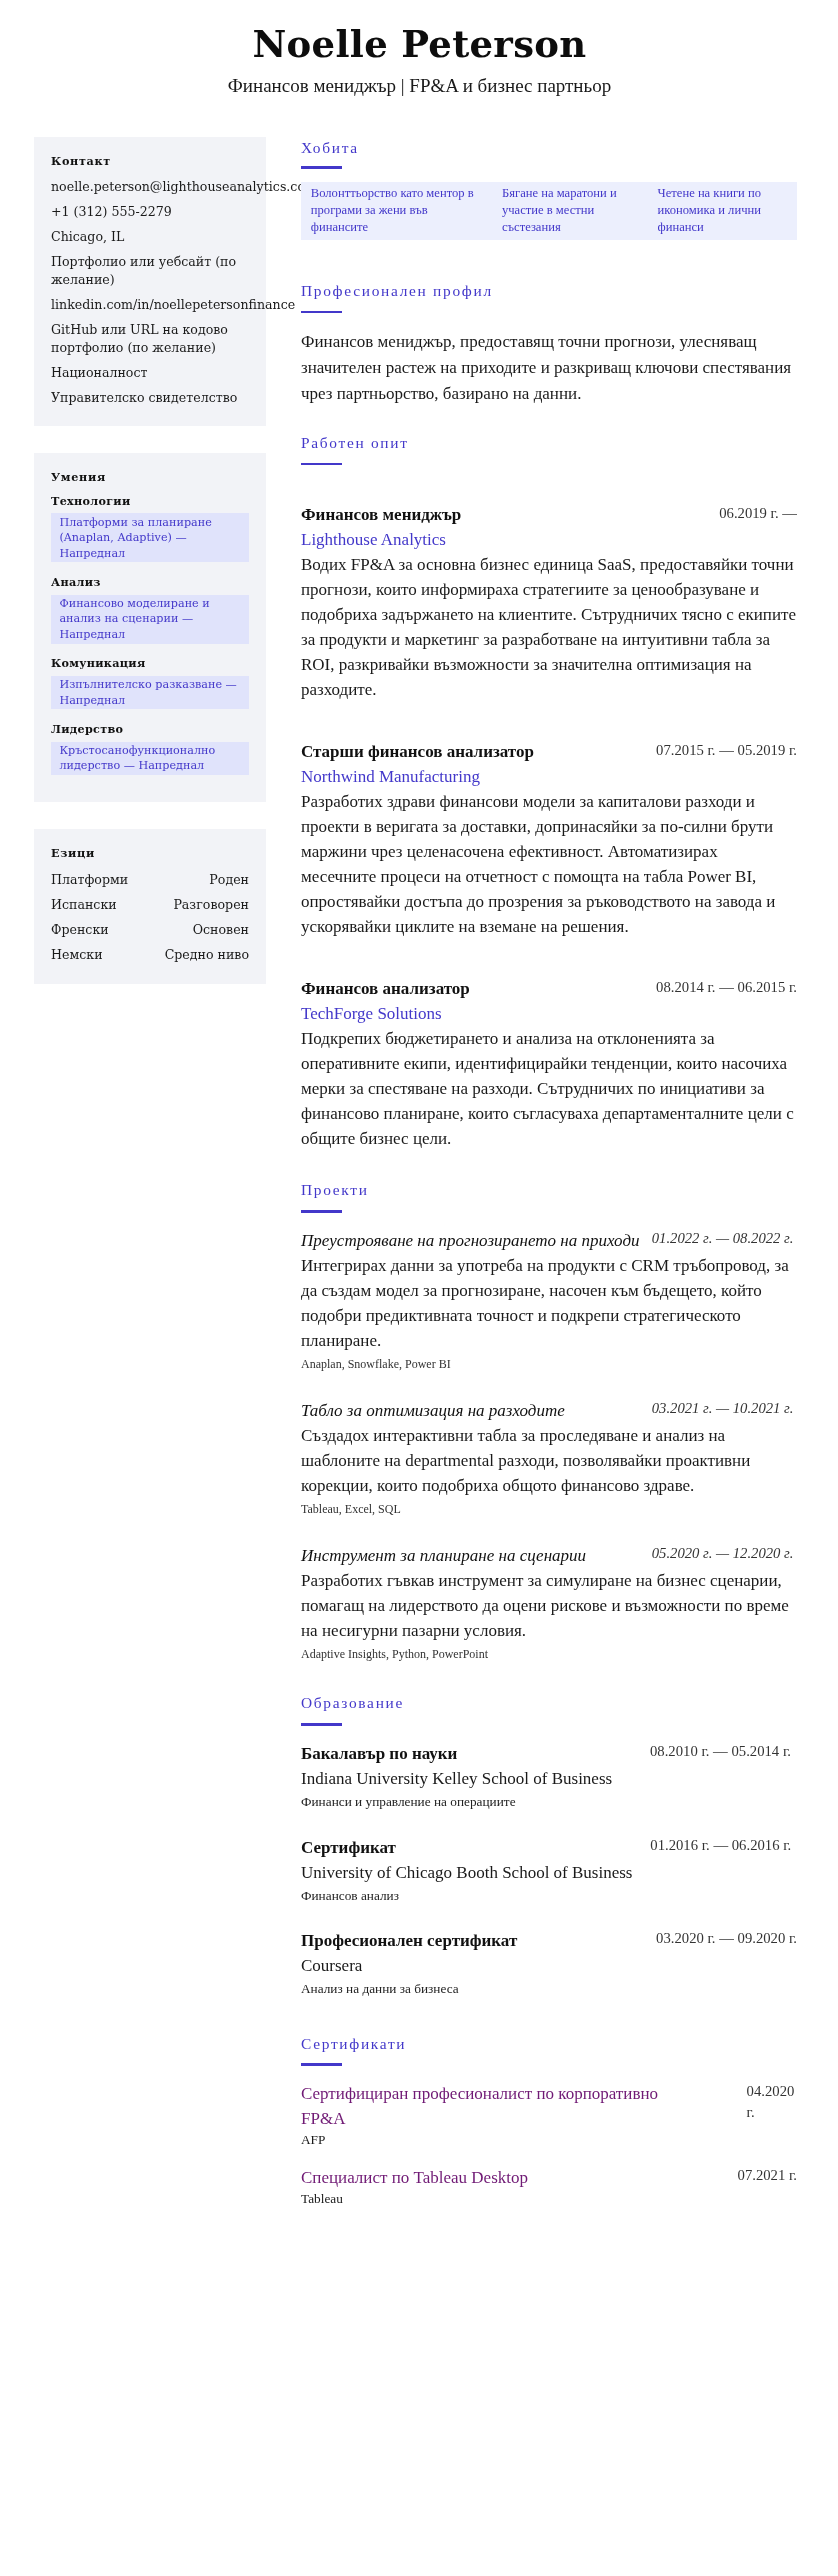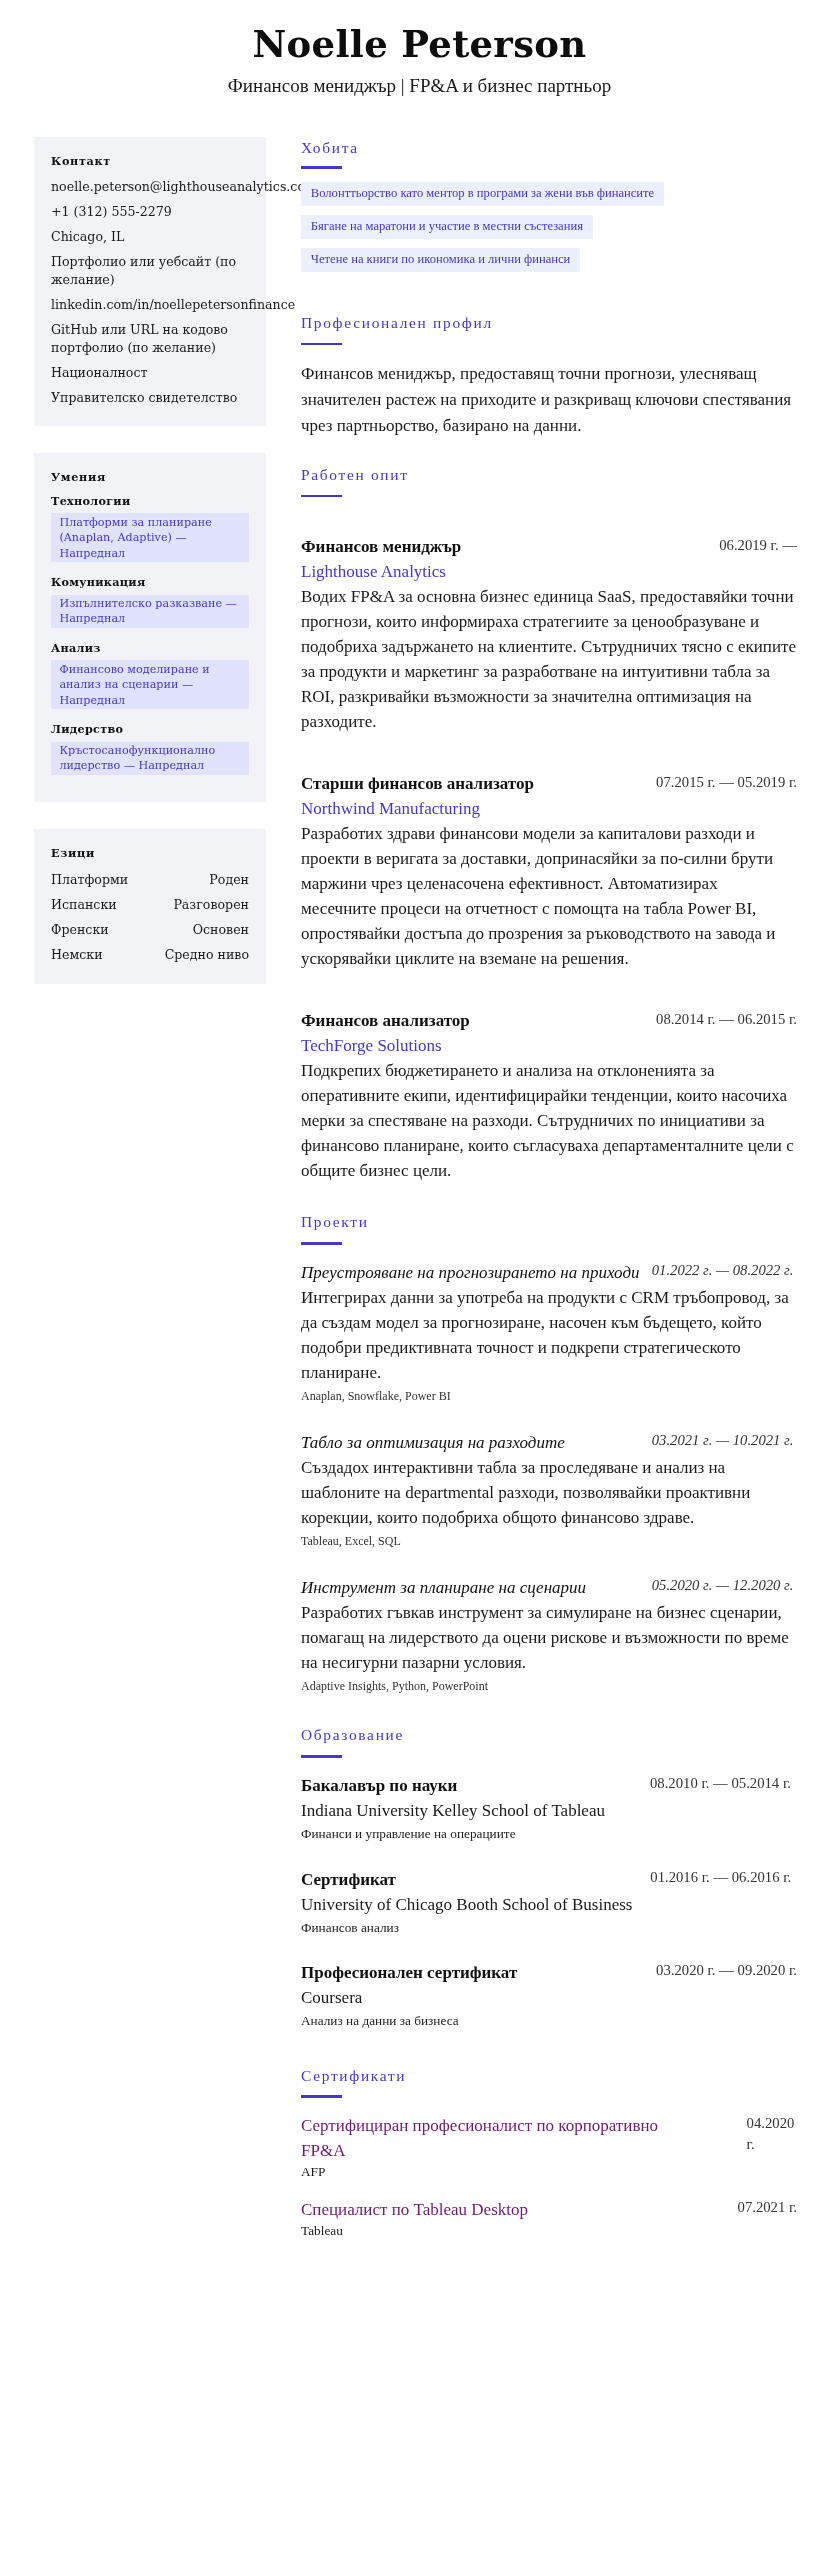--- a/index.html
+++ b/index.html
@@ -23,21 +23,21 @@
   .skill-group-title { font-weight: bold; font-size: 11.2px; line-height: 15.4px; margin-top: 7px; margin-bottom: 4.2px; color: #111; letter-spacing: 0.3px; }
   .skill-chip { background: #e0e3fb; color: #4338ca; font-size: 11.2px; line-height: 15.4px; padding: 1.4px 8.4px; margin-bottom: 12.6px; }
 
   .lang-row { display: flex; justify-content: space-between; font-size: 12.6px; line-height: 17.5px; margin-bottom: 7.7px; }
 
   .section { margin-bottom: 25px; }
   .section-title { font-family: "Liberation Serif", serif; font-weight: normal; font-size: 15.4px; letter-spacing: 1.7px; color: #4338ca; line-height: 21px; }
   .section-rule { width: 41px; height: 2.8px; background: #4338ca; margin-top: 9.8px; margin-bottom: 15.4px; }
 
   .hobby-chip { display: inline-block; background: #eceffd; color: #4338ca; font-family: "Liberation Serif", serif; font-size: 12.6px; line-height: 17px; padding: 3.5px 9.8px; margin-bottom: 9px; }
-  .hobby-list { display: flex; flex-direction: column; align-items: flex-start; }
+  .hobby-list { display: flex; flex-direction: row; align-items: flex-start; }
 
   .summary { font-family: "Liberation Serif", serif; font-size: 17px; line-height: 26px; color: #1a1a1a; }
 
   .job { margin-bottom: 24px; }
   .job-head { display: flex; justify-content: space-between; align-items: flex-start; margin-top: 38px; }
   .job-title { font-family: "Liberation Serif", serif; font-weight: bold; font-size: 17px; line-height: 24px; color: #111; }
   .job-date { font-family: "Liberation Serif", serif; font-size: 14.7px; line-height: 21px; color: #333; text-align: right; flex: 0 0 auto; margin-left: 11.2px; }
   .job-company { font-family: "Liberation Serif", serif; font-size: 17px; line-height: 25px; color: #4338ca; }
   .job-desc { font-family: "Liberation Serif", serif; font-size: 17px; line-height: 25px; color: #1a1a1a; }
 
@@ -88,26 +88,26 @@
         <div class="contact-line" style="margin-bottom:2.8px">Управителско свидетелство</div>
       </section>
 
       <section class="side-card">
         <div class="side-title">Умения</div>
         <div>
           <div class="skill-group-title">Технологии</div>
           <div class="skill-chip">Платформи за планиране (Anaplan, Adaptive) — Напреднал</div>
         </div>
         <div>
+          <div class="skill-group-title">Анализ</div>
+          <div class="skill-chip">Финансово моделиране и анализ на сценарии — Напреднал</div>
+        </div>
+        <div>
           <div class="skill-group-title">Комуникация</div>
           <div class="skill-chip">Изпълнителско разказване — Напреднал</div>
-        </div>
-        <div>
-          <div class="skill-group-title">Анализ</div>
-          <div class="skill-chip">Финансово моделиране и анализ на сценарии — Напреднал</div>
         </div>
         <div>
           <div class="skill-group-title">Лидерство</div>
           <div class="skill-chip" style="margin-bottom:9.8px">Кръстосанофункционално лидерство — Напреднал</div>
         </div>
       </section>
 
       <section class="side-card">
         <div class="side-title" style="margin-bottom:9.8px">Езици</div>
         <div class="lang-row">
@@ -212,21 +212,21 @@
       </section>
 
       <section class="section" style="margin-bottom:32px">
         <h2 class="section-title">Образование</h2>
         <div class="section-rule"></div>
 
         <div class="edu">
           <div class="edu-head">
             <div class="edu-left">
               <div class="edu-degree">Бакалавър по науки</div>
-              <div class="edu-school">Indiana University Kelley School of Tableau</div>
+              <div class="edu-school">Indiana University Kelley School of Business</div>
               <div class="edu-field">Финанси и управление на операциите</div>
             </div>
             <div class="edu-date">08.2010 г. — 05.2014 г.</div>
           </div>
         </div>
 
         <div class="edu">
           <div class="edu-head">
             <div class="edu-left" style="width:343px">
               <div class="edu-degree">Сертификат</div>

